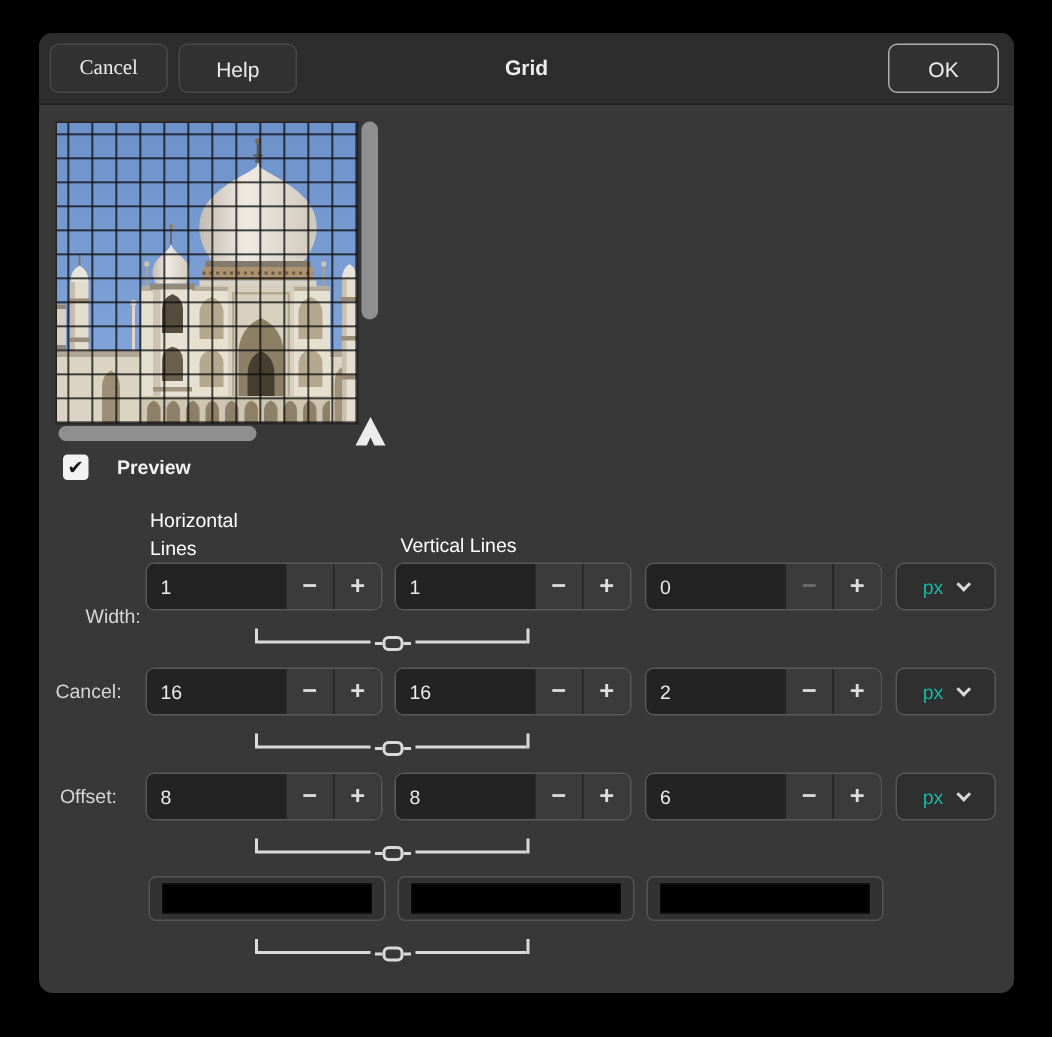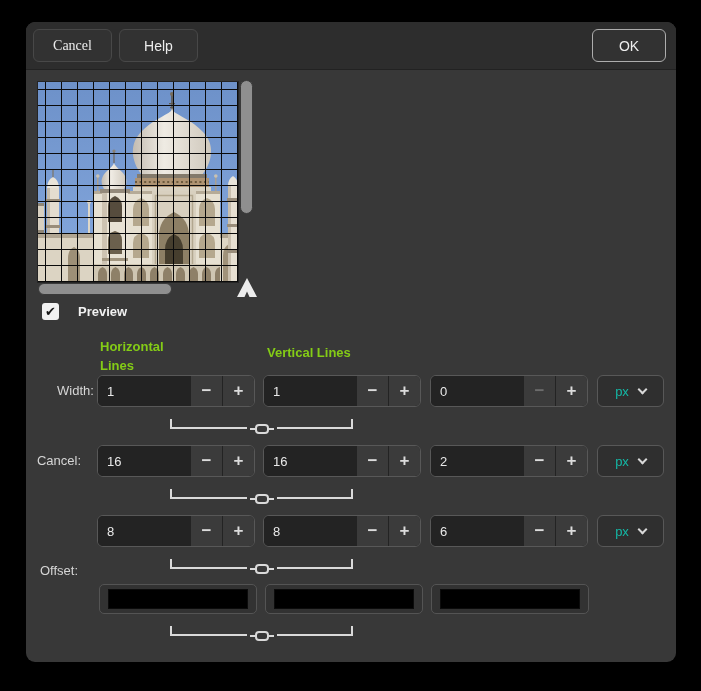--- a/index.html
+++ b/index.html
@@ -30,23 +30,23 @@
   
   .hscroll { top:261px; }
   .resize-arrow { position:absolute; left:209px; top:255px; width:24px; height:22px; cursor:pointer; }
 
   .chk-row { position:absolute; left:16px; top:281px; display:flex; align-items:center; }
   .checkbox { width:17px; height:17px; background:#f2f2f2; border-radius:3px;
               display:flex; align-items:center; justify-content:center; cursor:pointer; }
   .checkbox .mark { color:#161616; font-size:13px; font-weight:bold; line-height:1; }
   .chk-label { margin-left:7px; color:#f2f2f2; font-size:13px; font-weight:bold;padding-left:12px; }
 
-  .colhead { position:absolute; width:120px; color:#84cc16; font-size:13px; line-height:19px;font-weight:bold; }
+  .colhead { position:absolute; width:120px; color:#ffffff; font-size:13px; line-height:19px; }
   .colhead.h1 { left:74px;  top:315px; }
-  .colhead.h2 { left:241px; top:321px; }
+  .colhead.h2 { left:241px; top:332px; }
   .colhead.h3 { left:406px; top:334px; }
 
   .rowlab { position:absolute; left:0; width:66px; text-align:center;
             color:#d6d6d6; font-size:13px; }
 
   .sp { position:absolute; width:158px; height:32px; display:flex;
         border:1px solid #585858; border-radius:6px; overflow:hidden; background:#232323; }
   .sp input { flex:1; min-width:0; background:#232323; border:none; outline:none;
               color:#e9e9e9; font-size:13px; padding-left:9px; font-family:inherit; }
   .sp .sbtn { width:32px; flex:0 0 32px; background:#3b3b3b; border:none;
@@ -78,20 +78,21 @@
   .swatch .fill { width:100%; height:100%; border:1px solid #0c0c0c; }
 </style>
 </head>
 <body>
 
 <div class="dialog">
 
   <div class="header">
     <button class="hbtn cancel">Cancel</button>
     <button class="hbtn help">Help</button>
+    <div class="title">Grid</div>
     <button class="hbtn ok">OK</button>
   </div>
 
   <div class="preview-img">
     <svg width="200" height="200" viewBox="0 0 200 200">
       <defs>
         <linearGradient id="sky" x1="0" y1="0" x2="0" y2="1">
           <stop offset="0" stop-color="#6d91c9"></stop>
             <stop offset="1" stop-color="#86a9de"></stop>
         </linearGradient>
@@ -199,21 +200,21 @@
   <div class="chk-row">
     <div class="checkbox">
       <span class="mark">✔</span>
     </div>
     <span class="chk-label">Preview</span>
   </div>
 
   <div class="colhead h1" style="width:90px;">Horizontal Lines</div>
   <div class="colhead h2" style="width:90px;">Vertical Lines</div>
 
-  <div class="rowlab" style="top:361px;padding-left:31px;">Width:</div>
+  <div class="rowlab" style="top:381px;padding-left:31px;">Width:</div>
   <div class="sp c1" style="top:353px;">
     <input value="1" style="">
     <button class="sbtn">−</button>
     <button class="sbtn">+</button>
   </div>
   <div class="sp c2" style="top:353px;">
     <input value="1" style="">
     <button class="sbtn">−</button>
     <button class="sbtn">+</button>
   </div>
@@ -255,21 +256,21 @@
     <span class="chev"></span>
   </div>
   <div class="chain" style="top:461px;">
     <i class="tick"></i>
       <i class="seg"></i>
     <span class="chain-icon"></span>
     <i class="seg"></i>
       <i class="tick"></i>
   </div>
 
-  <div class="rowlab" style="top:501px;margin-top:40px;">Offset:</div>
+  <div class="rowlab" style="top:501px;">Offset:</div>
   <div class="sp c1" style="top:493px;">
     <input value="8" style="">
     <button class="sbtn">−</button>
     <button class="sbtn">+</button>
   </div>
   <div class="sp c2" style="top:493px;">
     <input value="8" style="">
     <button class="sbtn">−</button>
     <button class="sbtn">+</button>
   </div>

